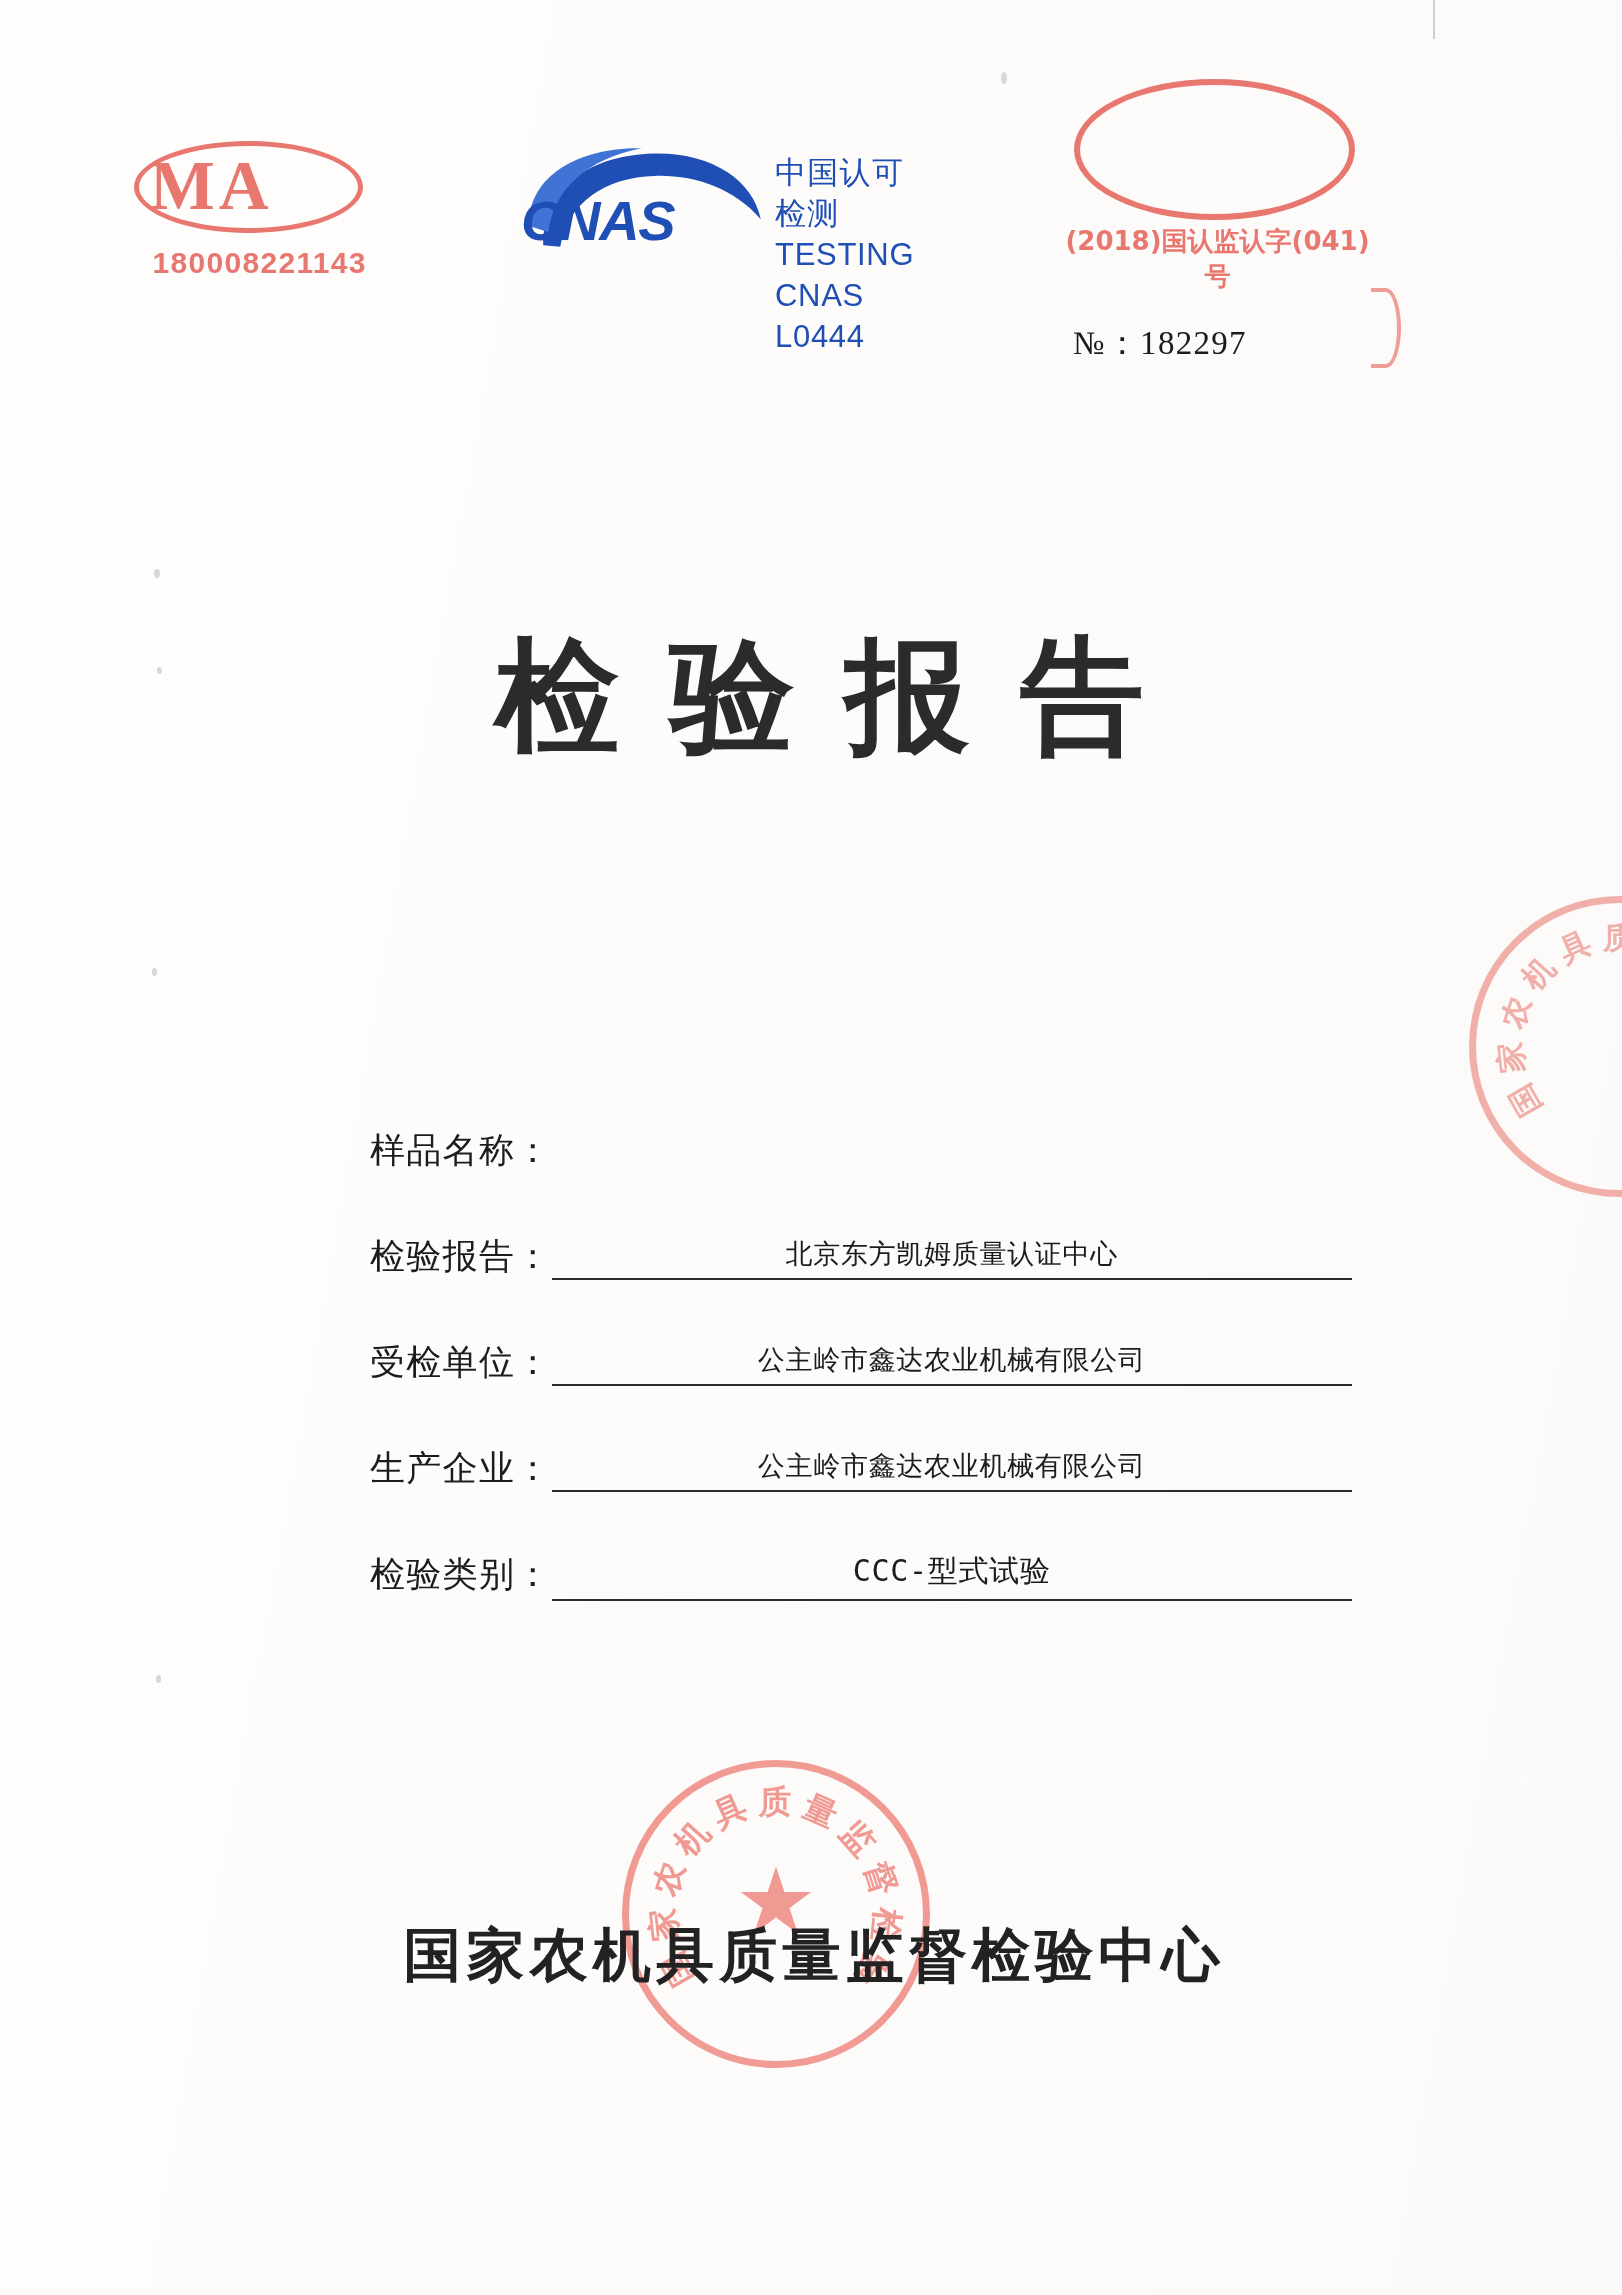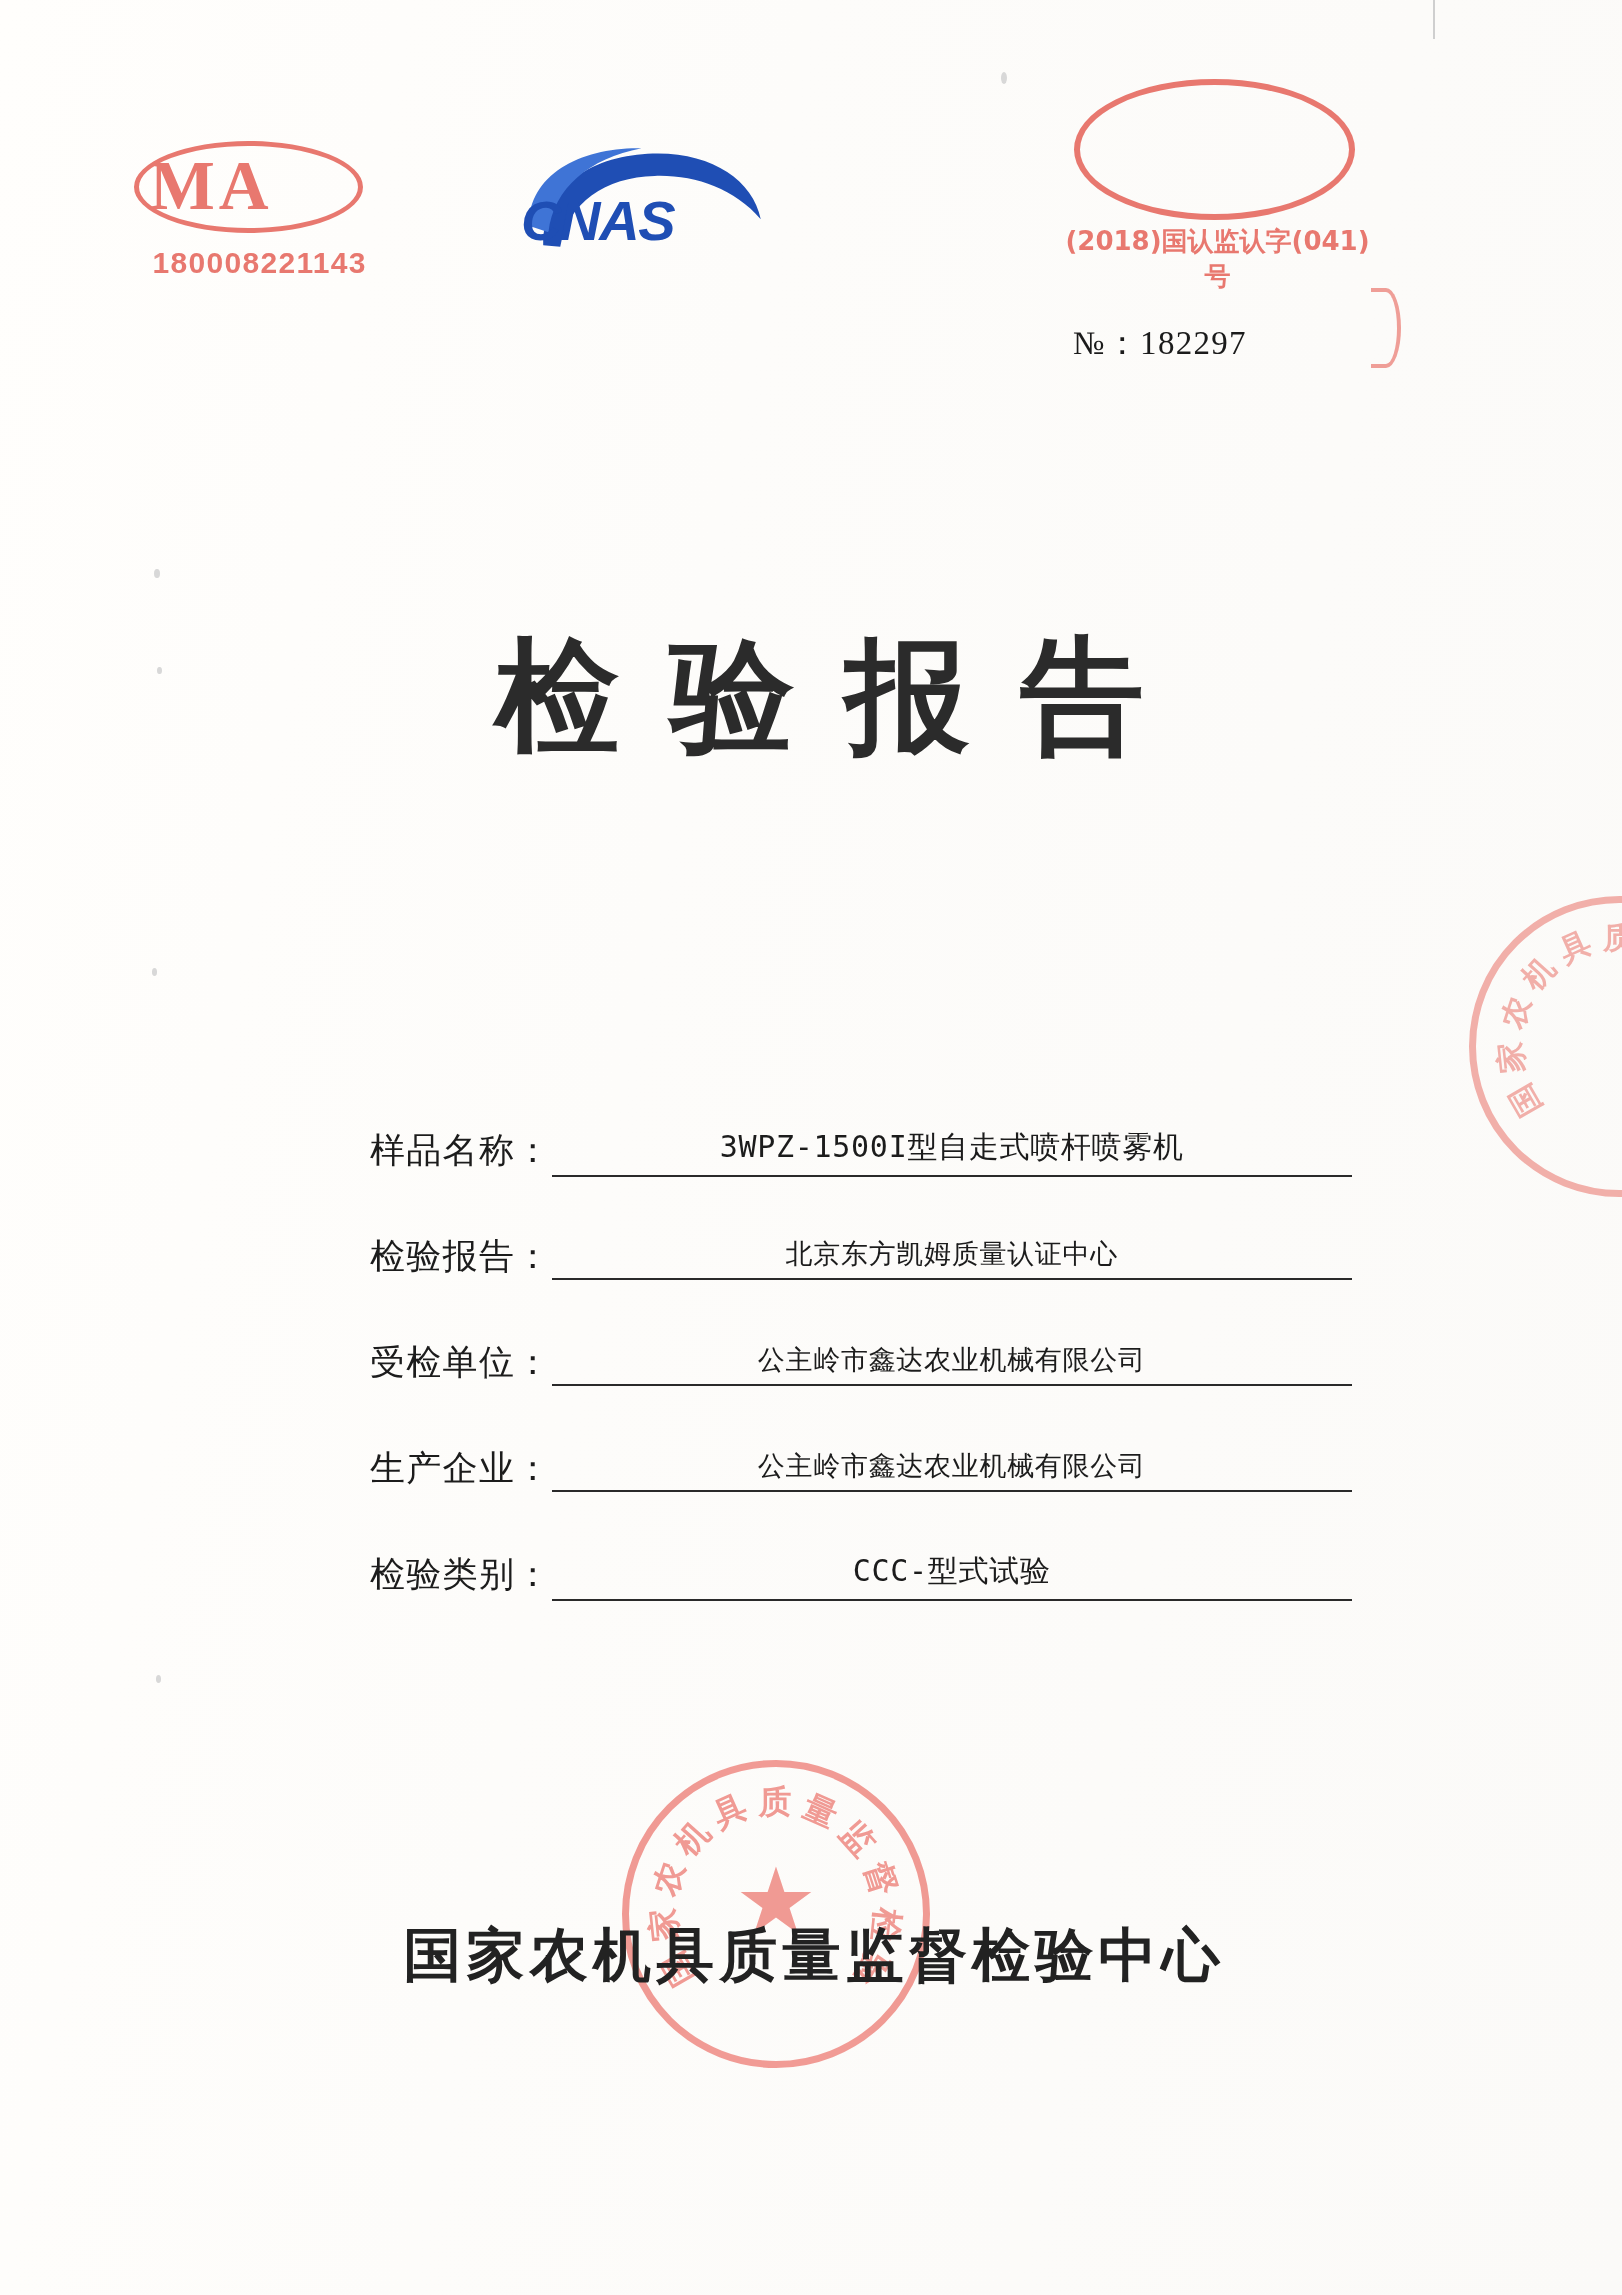--- a/index.html
+++ b/index.html
@@ -351,20 +351,26 @@
     <div class="ma-letters">MA</div>
     <div class="ma-number">180008221143</div>
   </div>
 
   <div class="cnas-block">
     <svg class="cnas-swoosh" viewBox="0 0 380 215">
       <path d="M40,150 C40,48 130,10 215,10 C300,10 360,52 372,110 C330,62 270,42 210,44 C135,46 78,84 66,152 Z" fill="#1f4eb4"></path>
       <path d="M18,120 C18,40 100,0 190,2 C110,18 56,62 48,130 Z" fill="#3f74d6"></path>
     </svg>
     <div class="cnas-word">CNAS</div>
+    <div class="cnas-text">
+      <div class="cn1">中国认可</div>
+      <div class="cn2">检测</div>
+      <div class="en1">TESTING</div>
+      <div class="en2">CNAS L0444</div>
+    </div>
   </div>
 
   <div class="cal-mark">
     <div class="cal-ellipse"></div>
     <div class="cal-approval">(2018)国认监认字(041)号</div>
   </div>
 
   <div class="edge-mark"></div>
   <div class="edge-line"></div>
 
@@ -381,21 +387,20 @@
         <span style="transform: translate(-50%, -50%) rotate(-72deg) translateY(-108px) rotate(0deg);">农</span>
         <span style="transform: translate(-50%, -50%) rotate(-48deg) translateY(-108px) rotate(0deg);">机</span>
         <span style="transform: translate(-50%, -50%) rotate(-24deg) translateY(-108px) rotate(0deg);">具</span>
         <span style="transform: translate(-50%, -50%) rotate(0deg) translateY(-108px) rotate(0deg);">质</span>
       </div>
   </div>
 
   <div class="fields">
     <div class="field-row">
       <div class="field-label">样品名称：</div>
-      <div class="field-value mono">3WPZ-1500I型自走式喷杆喷雾机</div>
     </div>
     <div class="field-row">
       <div class="field-label">检验报告：</div>
       <div class="field-value">北京东方凯姆质量认证中心</div>
     </div>
     <div class="field-row">
       <div class="field-label">受检单位：</div>
       <div class="field-value">公主岭市鑫达农业机械有限公司</div>
     </div>
     <div class="field-row">

